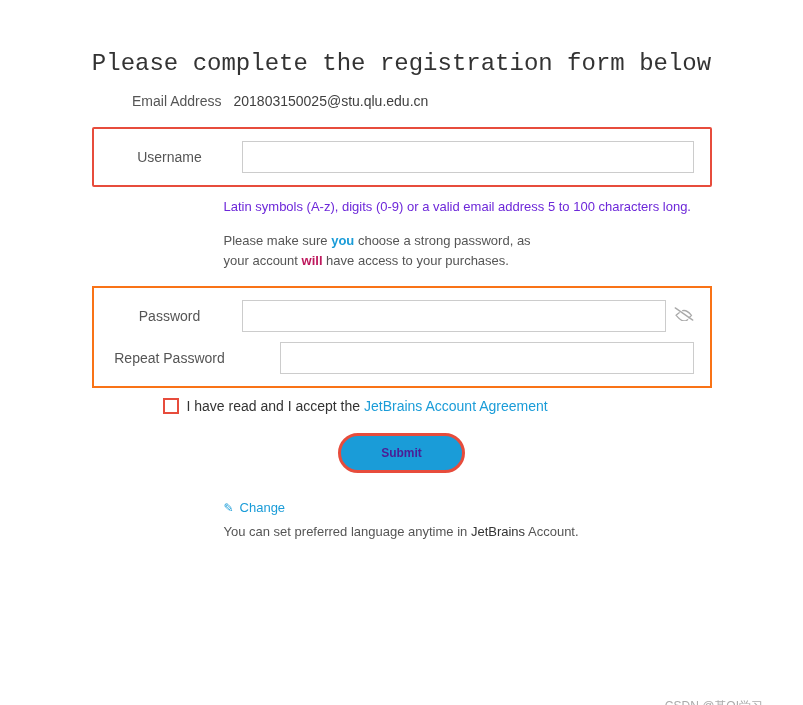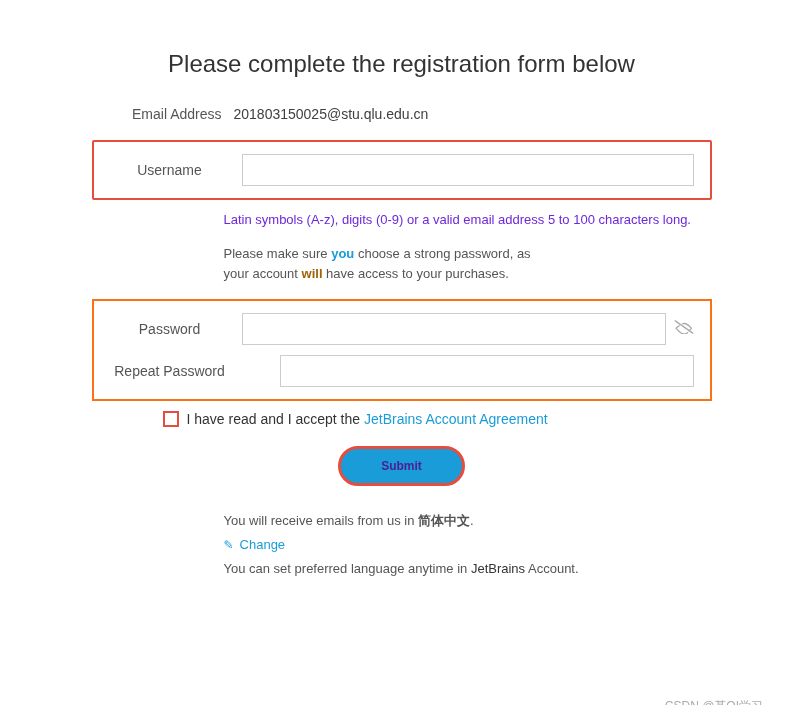--- a/index.html
+++ b/index.html
@@ -24,21 +24,22 @@
       background: #ffffff;
       padding: 30px 40px 40px 40px;
       position: relative;
     }
 
     .page-title {
       text-align: center;
       font-size: 24px;
       font-weight: normal;
       color: #333333;
-      margin-bottom: 28px;
+      margin-bottom: 16px;
+      font-family: Liberation Mono, monospace;
     }
 
     .form-container {
       max-width: 620px;
       margin: 0 auto;
     }
 
     .email-row {
       display: flex;
       align-items: center;
@@ -213,21 +214,21 @@
       font-size: 12px;
       color: #aaaaaa;
     }
 
     .you-text {
       color: #1a9cd8;
       font-weight: bold;
     }
 
     .will-text {
-      color: #a16207;
+      color: #be185d;
       font-weight: bold;
     }
   </style>
 </head>
 <body>
 
 <div class="page-wrapper">
   <h1 class="page-title">Please complete the registration form below</h1>
 
   <div class="form-container">
@@ -275,23 +276,20 @@
       <span class="checkbox-label">
         <span>I have read and I accept the </span><a href="#">JetBrains Account Agreement</a>
       </span>
     </div>
 
     <div class="submit-row">
       <button class="submit-btn">Submit</button>
     </div>
 
     <div class="footer-text">
-      <div>
-        <span>You will receive emails from us in </span><strong>简体中文</strong><span>.</span>
-      </div>
       <div class="change-row">
         <span class="edit-icon">✎</span>
         <a href="#">Change</a>
       </div>
       <div>
         <span>You can set preferred language anytime in </span><span style="color:#333; font-weight:normal;">JetBrains</span><span> Account.</span>
       </div>
     </div>
 
   </div>

